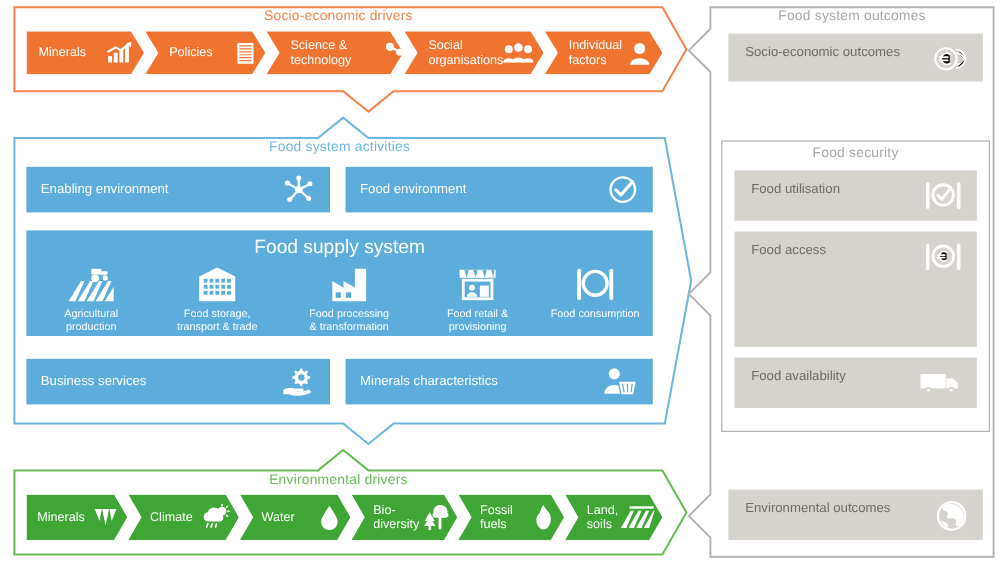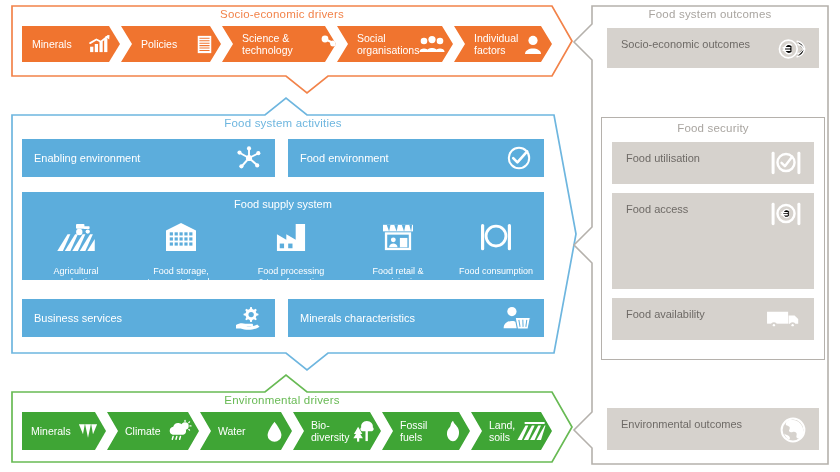--- a/index.html
+++ b/index.html
@@ -45,27 +45,27 @@
   
   .bluebox{
     position:absolute;background:#5CADDC;display:flex;align-items:center;
     justify-content:space-between;box-sizing:border-box;color:#fff;
   }
   .bluebox .lbl{font-size:11px;}
   .supply{
     position:absolute;background:#5CADDC;box-sizing:border-box;color:#fff;
   }
   .supply-title{
-    position:absolute;left:0;right:0;top:6px;text-align:center;font-size:11px;color:#fff;
+    position:absolute;left:0;right:0;top:6px;text-align:center;font-size:16px;color:#fff;
   }
   .sup-item{
     position:absolute;display:flex;flex-direction:column;align-items:center;
     color:#fff;text-align:center;
   }
-  .sup-item .lbl{font-size:9px;line-height:10.5px;white-space:pre-line;margin-top:14px;}
+  .sup-item .lbl{font-size:9px;line-height:10.5px;white-space:pre-line;margin-top:4px;}
   .sup-item .ic{height:34px;display:flex;align-items:flex-end;justify-content:center;}
 
   
   .graybox{
     position:absolute;background:#D6D2CD;display:flex;align-items:flex-start;
     justify-content:space-between;box-sizing:border-box;color:#6E6A66;
     padding:10px 12px 0 14px;
   }
   .graybox .lbl{font-size:11px;color:#6E6A66;}
   .graybox .ic{display:flex;align-items:center;justify-content:center;}

